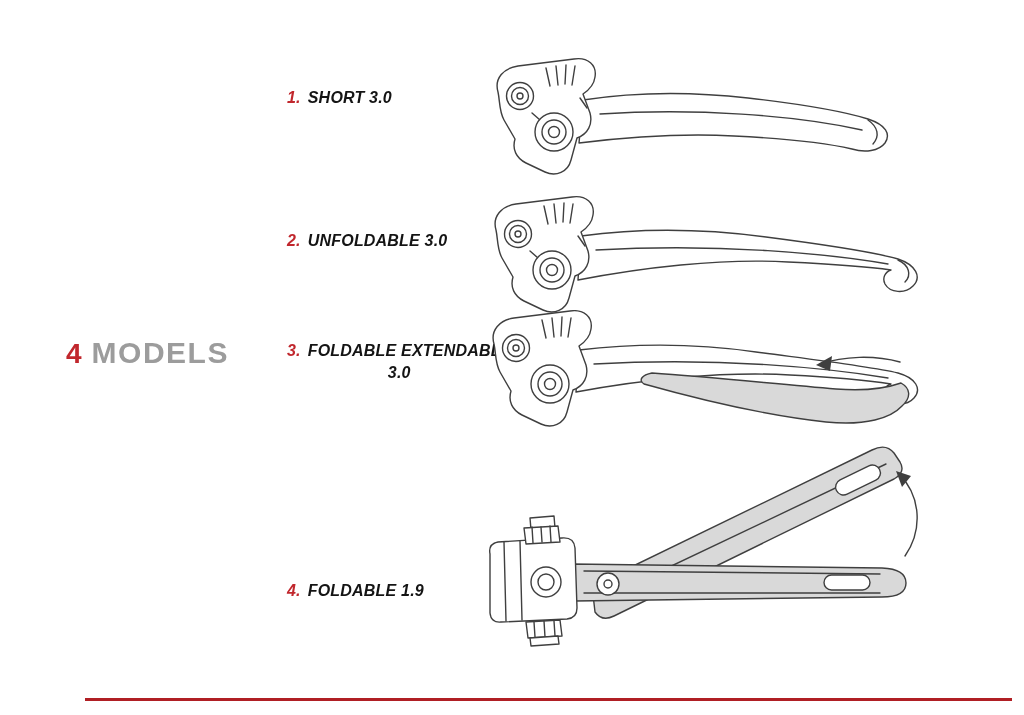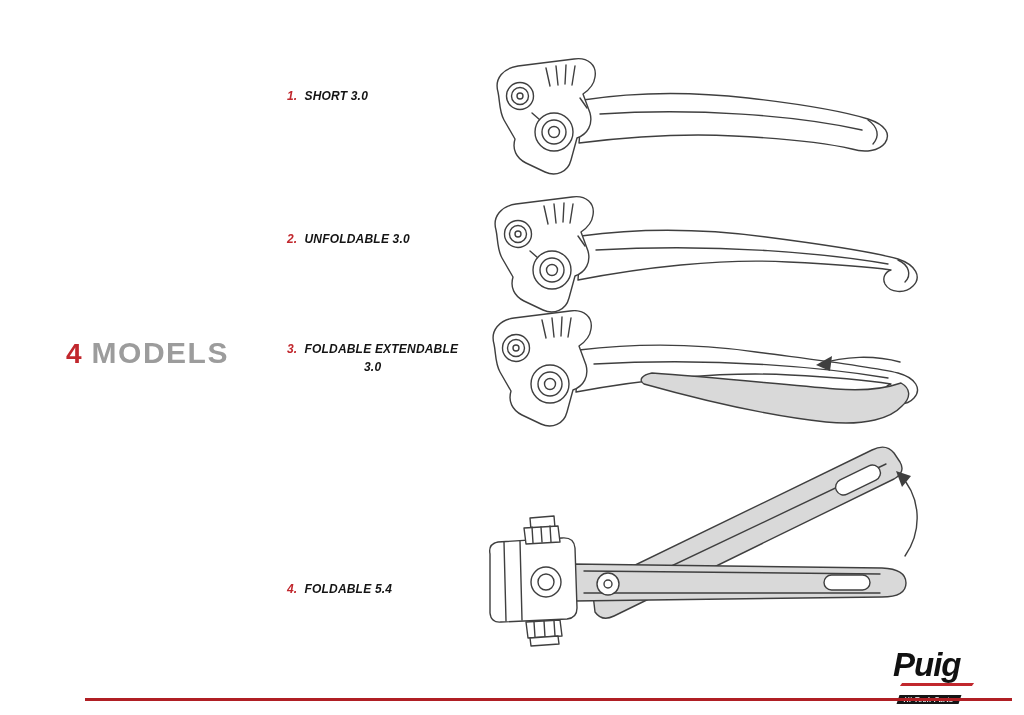--- a/index.html
+++ b/index.html
@@ -3,21 +3,21 @@
 <meta charset="utf-8">
 <style>
   html,body{margin:0;padding:0;background:#fff;}
   .page{position:relative;width:1024px;height:715px;background:#ffffff;overflow:hidden;
         font-family:"Liberation Sans",sans-serif;color:#1a1a1a;}
 
   .heading{position:absolute;left:66px;top:336px;display:flex;align-items:baseline;gap:10px;}
   .heading-number{font-size:28px;font-weight:700;color:#c1272d;}
   .heading-label{font-size:30px;font-weight:700;color:#9c9c9c;letter-spacing:1.5px;}
 
-  .model-label{position:absolute;font-style:italic;font-weight:700;font-size:12px;
+  .model-label{position:absolute;font-style:italic;font-weight:700;font-size:16px;
                letter-spacing:.2px;white-space:nowrap;color:#141414;}
   .model-number{color:#c1272d;margin-right:7px;}
   .label-line2{text-align:center;margin-top:4px;}
 
   .lever{position:absolute;}
   .sketch path,.sketch circle,.sketch rect,.sketch line{
       stroke:#3f3f3f;stroke-width:1.4;fill:none;stroke-linecap:round;stroke-linejoin:round;}
   .sketch .fillw{fill:#ffffff;}
   .sketch .fillg{fill:#d9d9d9;}
   .sketch .filld{fill:#3f3f3f;stroke:none;}
@@ -47,21 +47,21 @@
   <div class="model-label" style="left:287px;top:232px;">
     <span class="model-number">2.</span><span class="model-name">UNFOLDABLE 3.0</span>
   </div>
 
   <div class="model-label" style="left:287px;top:342px;">
     <span class="model-number">3.</span><span class="model-name">FOLDABLE EXTENDABLE</span>
     <div class="label-line2">3.0</div>
   </div>
 
   <div class="model-label" style="left:287px;top:582px;">
-    <span class="model-number">4.</span><span class="model-name">FOLDABLE 5.4</span>
+    <span class="model-number">4.</span><span class="model-name">FOLDABLE 1.9</span>
   </div>
 
   <svg class="lever sketch" style="left:480px;top:56px;" width="425" height="130" viewBox="0 0 425 130">
     <path class="fillw" d="M103,44 C155,36 215,36 268,42 C320,48 362,55 388,63 C406,69 411,78 405,87
                            C399,95 385,97 372,93 C338,85 296,82 254,80 C198,77 148,81 99,87 Z"></path>
     <path d="M120,58 C215,52 315,59 382,74"></path>
     <path d="M388,64 C398,71 400,80 393,88"></path>
     <path class="fillw" d="M18,36 C14,22 24,12 38,10 L94,3 C108,1 117,9 115,21 C114,29 109,34 103,38
                            L110,57 C113,68 108,78 97,82 L91,104 C88,116 76,121 65,116 L46,107
                            C36,102 32,93 35,83 L24,64 C19,55 20,45 18,36 Z"></path>
@@ -140,21 +140,16 @@
       <circle cx="78" cy="144" r="8"></circle>
     <circle class="fillw" cx="140" cy="146" r="11"></circle>
       <circle cx="140" cy="146" r="4"></circle>
 
     <g>
       <path d="M437,118 C455,92 453,58 431,36"></path>
       <polygon class="filld" points="428,33 443,38 434,49"></polygon>
     </g>
   </svg>
 
-  <div class="logo">
-    <div class="logo-name">Puig</div>
-    <div class="logo-stripe"></div>
-    <div class="logo-tagline">Hi-Tech Parts</div>
-  </div>
 
   <div class="footer-rule"></div>
 
 </div>
 
 </body></html>

